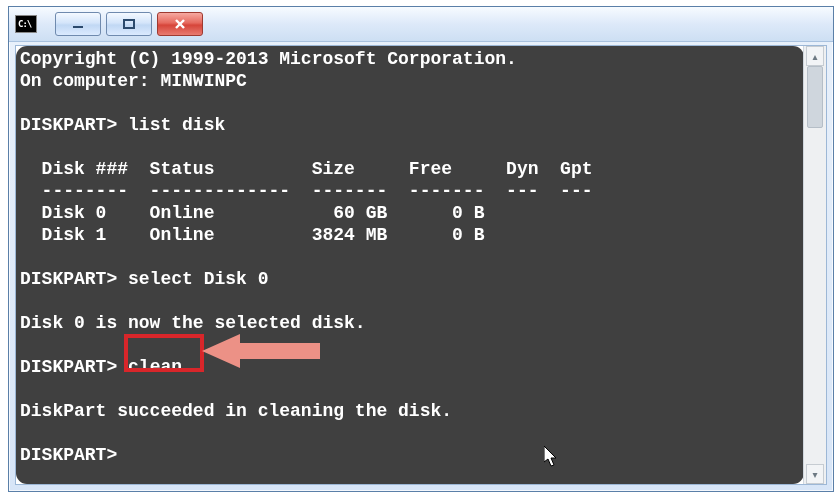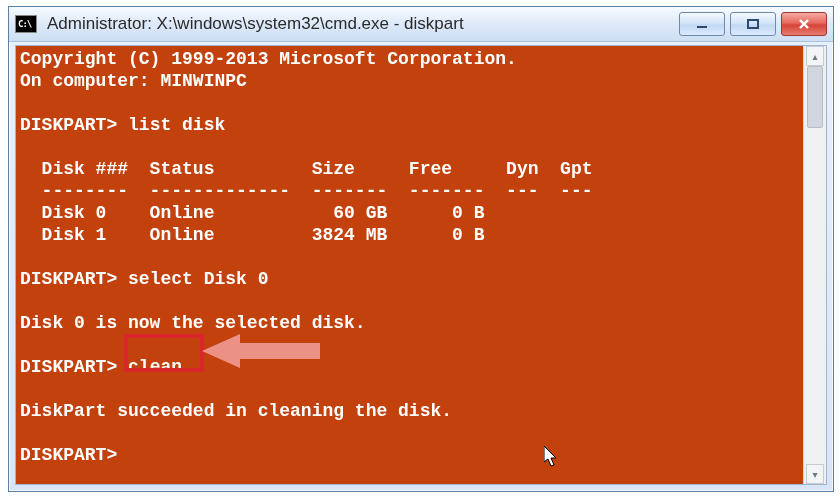--- a/index.html
+++ b/index.html
@@ -5,39 +5,38 @@
   html,body{margin:0;padding:0;width:840px;height:500px;background:#fff;font-family:Arial,sans-serif;overflow:hidden;}
   .window{position:absolute;left:8px;top:6px;width:824px;height:484px;border:1px solid #5a7fa8;box-shadow:0 0 0 1px rgba(255,255,255,.7) inset;background:linear-gradient(#e9f1fb,#d7e5f7);}
   .titlebar{height:34px;display:flex;align-items:center;padding:0 6px;background:linear-gradient(#f7fbff,#dde9f9,#cddff3);border-bottom:1px solid #a9c2df;}
   .app-icon{width:18px;height:16px;background:#000;border:1px solid #888;color:#fff;font:bold 9px/16px Consolas,monospace;text-align:left;padding-left:2px;margin-right:10px;letter-spacing:-1px;}
   .title-text{flex:1;color:#2b2b2b;font-size:17px;white-space:nowrap;overflow:hidden;}
   .win-btns{display:flex;gap:5px;margin-left:8px;}
   .win-btn{width:44px;height:22px;border:1px solid #6f8aae;border-radius:3px;background:linear-gradient(#f4f9ff,#d4e5fa 45%,#c1d8f4 55%,#dbeafe);display:flex;align-items:center;justify-content:center;}
   .win-btn.close{background:linear-gradient(#f6a9a1,#e66a5f 45%,#d6453a 55%,#e87a6f);border-color:#9e3a31;}
   .win-btn svg{display:block;}
   .client{position:absolute;left:6px;right:6px;top:38px;bottom:6px;background:#fff;border:1px solid #9cb7d6;}
-  .console{position:absolute;left:0;right:22px;top:0;bottom:0;background:#c2410c;color:#fff;font:bold 18px/22px "Courier New",monospace;padding:2px 4px;white-space:pre;}
+  .console{position:absolute;left:0;right:22px;top:0;bottom:0;background:#404040;color:#fff;font:bold 18px/22px "Courier New",monospace;padding:2px 4px;white-space:pre;border-radius:11px;}
   .scrollbar{position:absolute;right:0;top:0;width:22px;bottom:0;background:#eef0f2;border-left:1px solid #cfd6dd;}
   .scroll-up,.scroll-down{position:absolute;left:2px;right:2px;height:18px;background:#f2f4f6;border:1px solid #c6ccd2;display:flex;align-items:center;justify-content:center;color:#6d7983;font-size:10px;}
   .scroll-up{top:0;}
   .scroll-down{bottom:0;}
   .thumb{position:absolute;left:3px;right:3px;top:20px;height:60px;background:#cfd6dd;border:1px solid #b5bec7;border-radius:2px;}
   .highlight-box{position:absolute;border:4px solid #d8262a;pointer-events:none;}
   .arrow-annot{position:absolute;pointer-events:none;}
   .arrow-annot svg{display:block;}
   .cursor{position:absolute;pointer-events:none;}
 </style>
 </head>
 <body>
 
 <div class="window">
 
   <div class="titlebar">
     <div class="app-icon">C:\</div>
-    <div class="title-text">Administrator: X:\windows\system32\cmd.exe - diskpart</div>
     <div class="win-btns">
       <div class="win-btn">
         <svg width="14" height="12">
             <line x1="2" y1="9" x2="12" y2="9" stroke="#2b4a6d" stroke-width="2"></line>
           </svg>
       </div>
       <div class="win-btn">
         <svg width="14" height="12">
             <rect x="2" y="2" width="10" height="8" fill="none" stroke="#2b4a6d" stroke-width="2"></rect>
           </svg>

